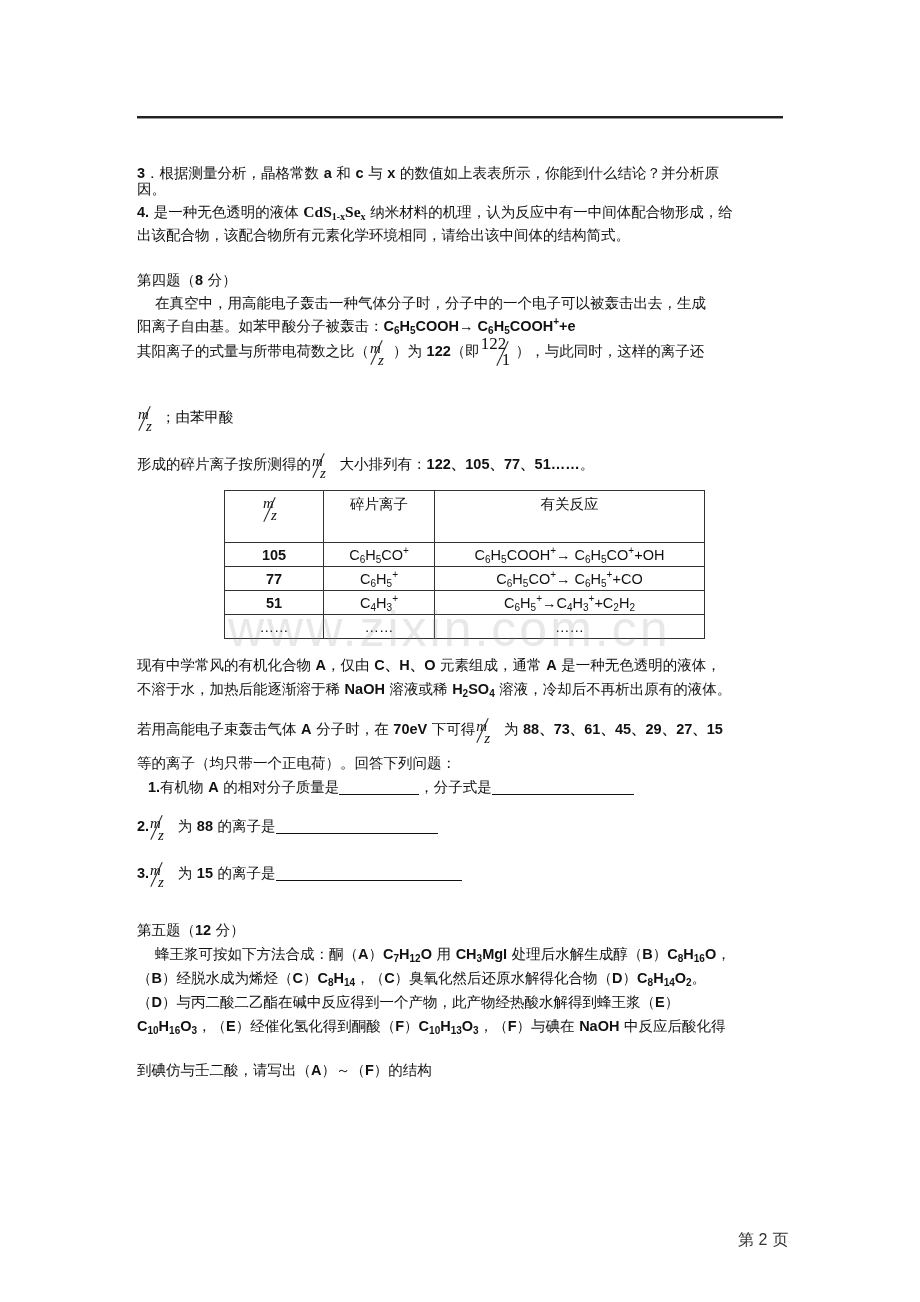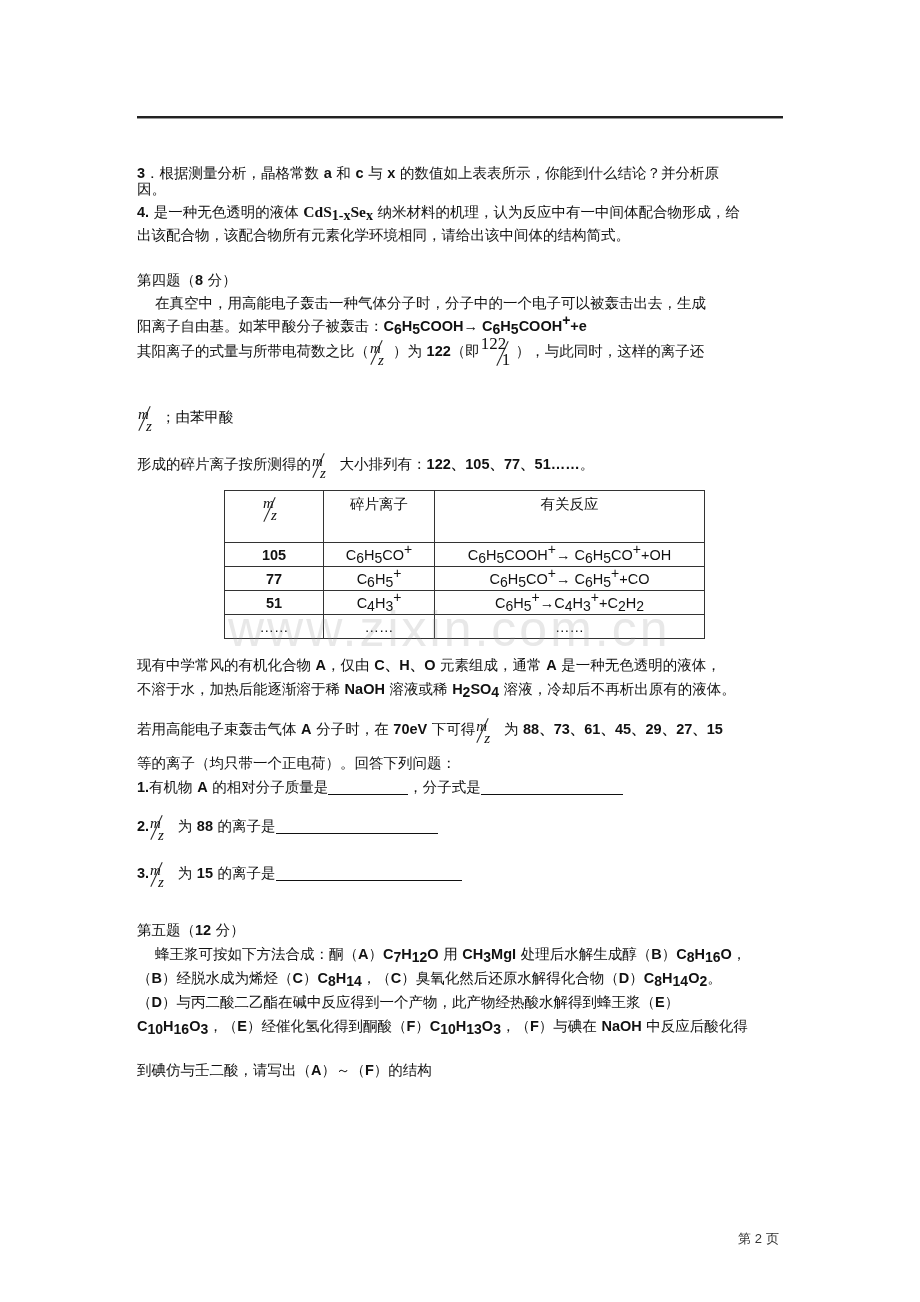--- a/index.html
+++ b/index.html
@@ -6,40 +6,40 @@
     body {
       width: 920px; height: 1302px; position: relative; overflow: hidden;
       font-family: "DejaVu Sans", "Liberation Sans", sans-serif;
       color: #111;
       font-size: 14.5px;
     }
     .rule { position: absolute; left: 137px; top: 116px; width: 646px; height: 2px; background: #222; border-bottom: 1px solid #999; }
     .line { position: absolute; left: 137px; white-space: nowrap; line-height: 20px; }
     .b { font-weight: bold; font-family: "Liberation Sans", sans-serif; }
     .serifb { font-weight: bold; font-family: "Liberation Serif", serif; font-size: 15.5px; }
-    sub, sup { font-size: 14px; line-height: 0; }
+    sub, sup { font-size: 10px; line-height: 0; }
     sub { vertical-align: -3px; }
     sup { vertical-align: 6px; }
     .frac { display: inline-block; position: relative; width: 24px; height: 30px; vertical-align: -12px; font-family: "Liberation Serif", serif; font-style: italic; font-size: 15px; }
     .frac .num { position: absolute; left: 1px; top: 0; }
     .frac .den { position: absolute; left: 9px; top: 12px; }
     .frac .slash { position: absolute; left: 7px; top: 1px; width: 1px; height: 27px; background: #222; transform: rotate(25deg); transform-origin: center; }
     .frac.big { width: 36px; }
     .frac.big .num { font-style: normal; font-size: 17px; top: -4px; }
     .frac.big .den { font-style: normal; font-size: 17px; left: 22px; top: 12px; }
     .frac.big .slash { left: 22px; top: 2px; }
     .blank { display: inline-block; border-bottom: 1.5px solid #111; height: 16px; vertical-align: -3px; }
     table.frag { position: absolute; left: 224px; top: 490px; width: 481px; border-collapse: collapse; font-family: "Liberation Sans", sans-serif; }
     table.frag td { border: 1.5px solid #333; text-align: center; font-size: 14.5px; padding: 0; height: 23px; }
     table.frag tr.head td { height: 47px; vertical-align: top; padding-top: 4px; font-family: "DejaVu Sans", sans-serif; }
     table.frag td.c1 { width: 98px; }
     table.frag td.c2 { width: 110px; }
     table.frag td.bold { font-weight: bold; }
     .watermark { position: absolute; left: 228px; top: 600px; font-family: "Liberation Sans", sans-serif; font-size: 50px; color: rgba(150,150,150,0.22); letter-spacing: 3px; pointer-events: none; }
-    .footer { position: absolute; left: 738px; top: 1230px; font-size: 13px; color: #333; font-family: "DejaVu Serif", serif; }
+    .footer { position: absolute; left: 738px; top: 1230px; font-size: 16px; color: #333; font-family: "DejaVu Serif", serif; }
   </style>
 </head>
 <body>
 
 <div class="rule"></div>
 
 <div class="line" style="top:163px;text-align:right;">
   <span class="b">3</span><span>．根据测量分析，晶格常数 </span><span class="b">a</span><span> 和 </span><span class="b">c</span><span> 与 </span><span class="b">x</span><span> 的数值如上表表所示，你能到什么结论？并分析原</span>
 </div>
 <div class="line" style="top:179px;">
@@ -108,21 +108,21 @@
 <div class="line" style="top:679px;">
   <span>不溶于水，加热后能逐渐溶于稀 </span><span class="b">NaOH</span><span> 溶液或稀 </span><span class="b">H<sub>2</sub>SO<sub>4</sub></span><span> 溶液，冷却后不再析出原有的液体。</span>
 </div>
 <div class="line" style="top:716px;">
   <span>若用高能电子束轰击气体 </span><span class="b">A</span><span> 分子时，在 </span><span class="b">70eV</span><span> 下可得</span><span class="frac"><span class="num">m</span><span class="slash"></span><span class="den">z</span></span><span> 为 </span><span class="b">88、73、61、45、29、27、15</span>
 </div>
 <div class="line" style="top:753px;">
   <span>等的离子（均只带一个正电荷）。回答下列问题：</span>
 </div>
 
-<div class="line" style="top:777px;">
+<div class="line" style="top:777px;margin-left:11px;">
   <span class="b">1.</span><span>有机物 </span><span class="b">A</span><span> 的相对分子质量是</span><span class="blank" style="width:80px;"></span><span>，分子式是</span><span class="blank" style="width:142px;"></span>
 </div>
 <div class="line" style="top:813px;">
   <span class="b">2.</span><span class="frac"><span class="num">m</span><span class="slash"></span><span class="den">z</span></span><span> 为 </span><span class="b">88</span><span> 的离子是</span><span class="blank" style="width:162px;"></span>
 </div>
 <div class="line" style="top:860px;">
   <span class="b">3.</span><span class="frac"><span class="num">m</span><span class="slash"></span><span class="den">z</span></span><span> 为 </span><span class="b">15</span><span> 的离子是</span><span class="blank" style="width:186px;"></span>
 </div>
 
 <div class="line" style="top:920px;">

